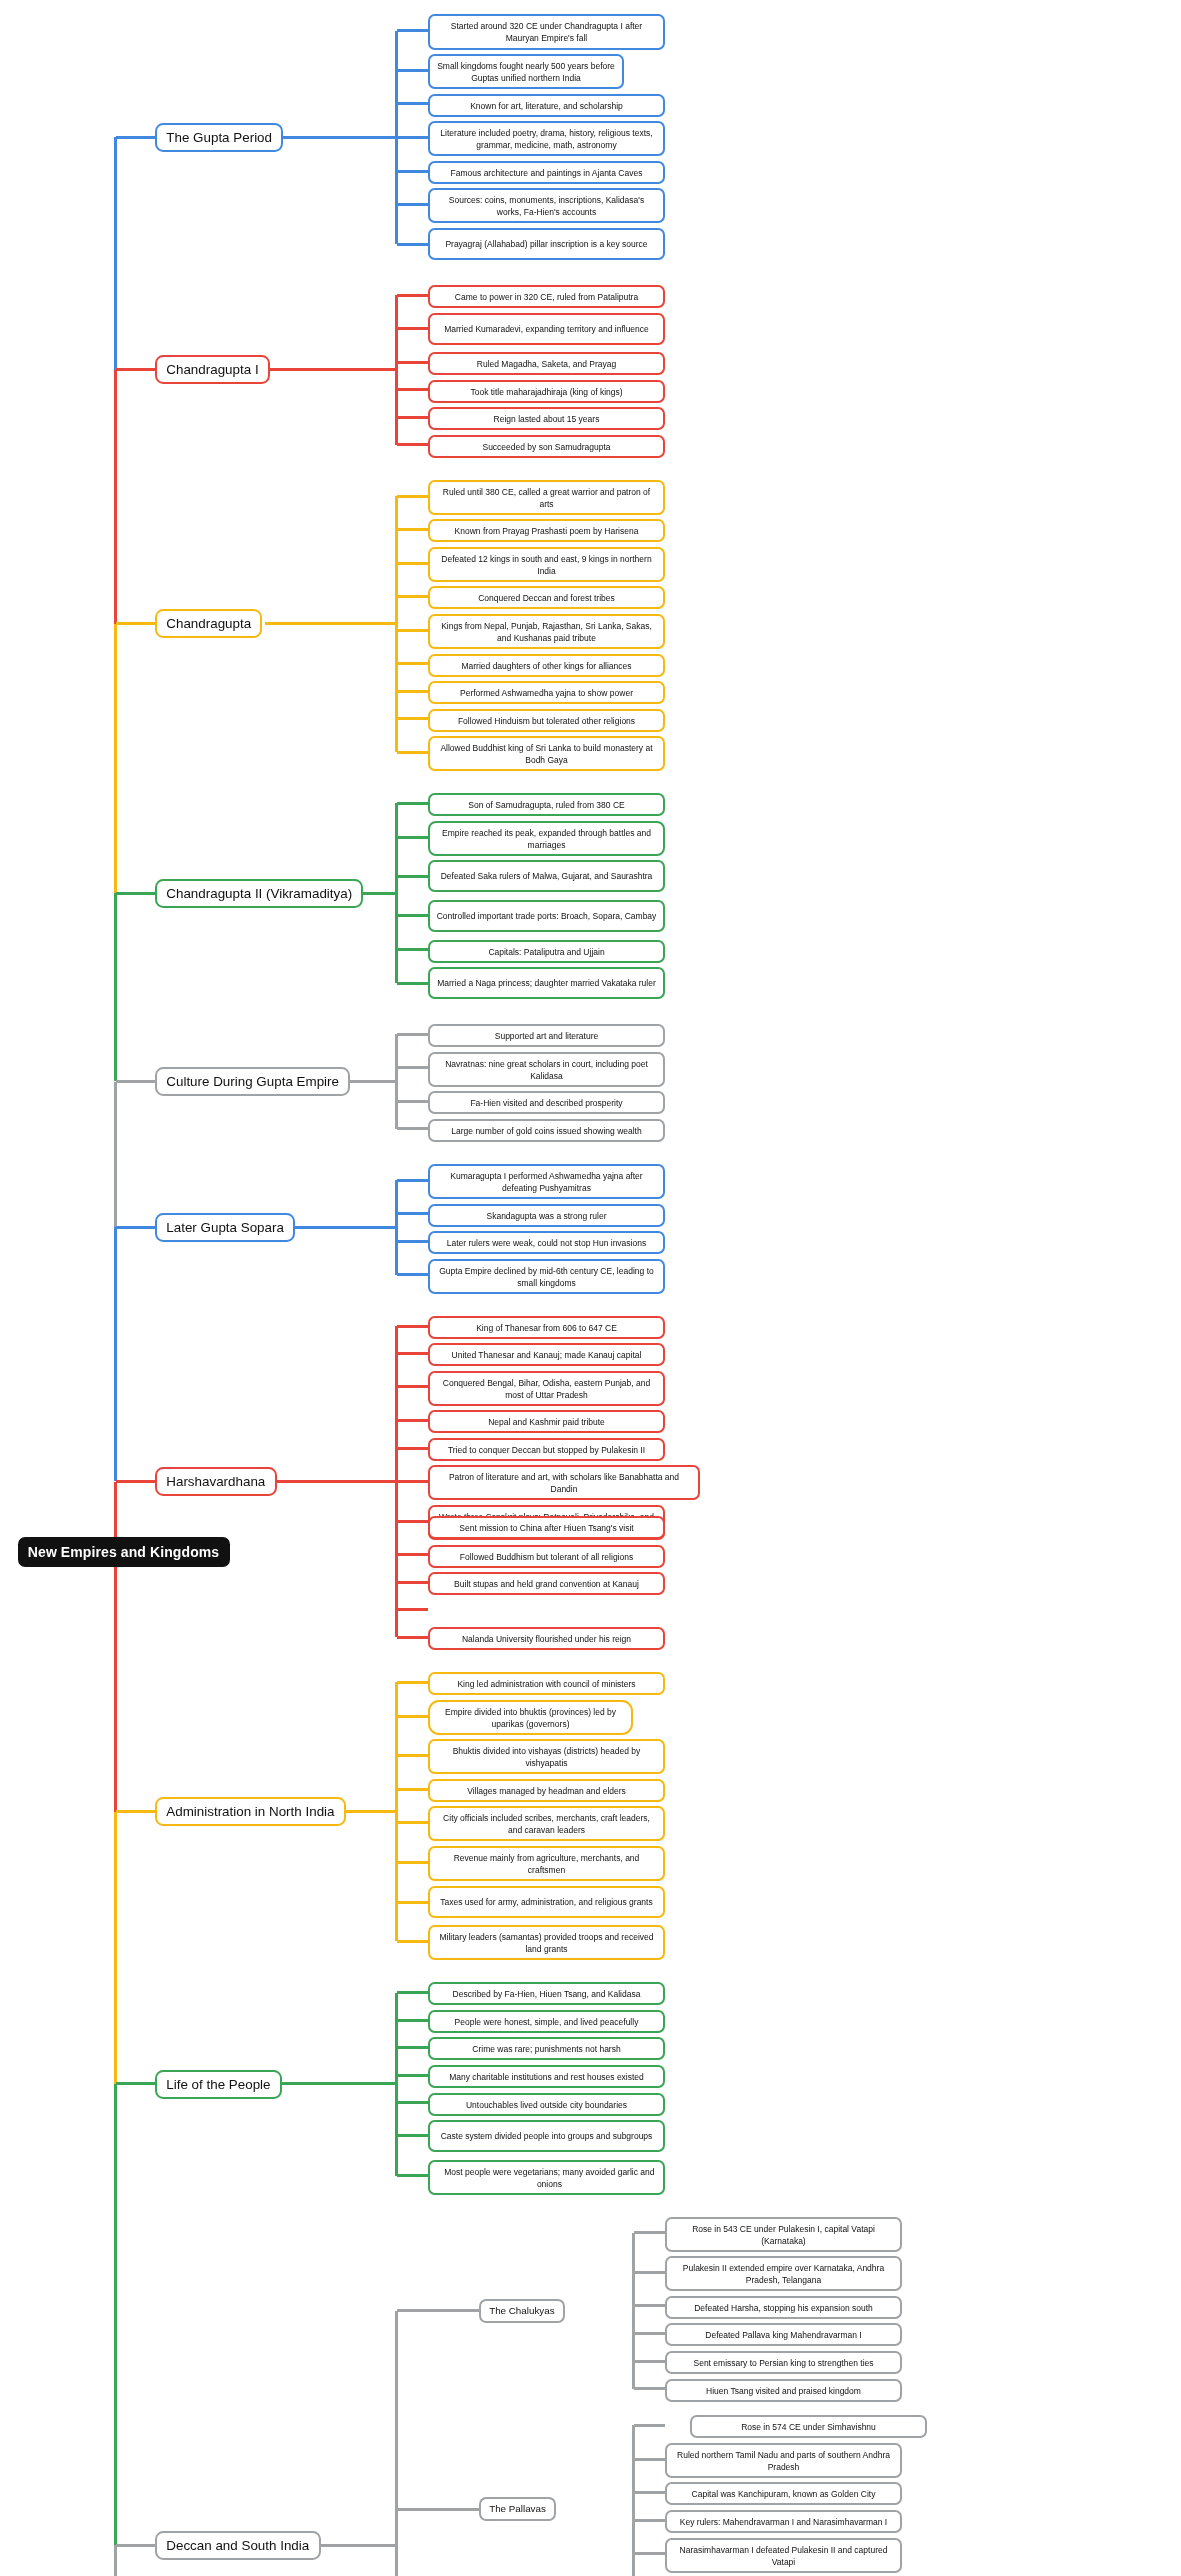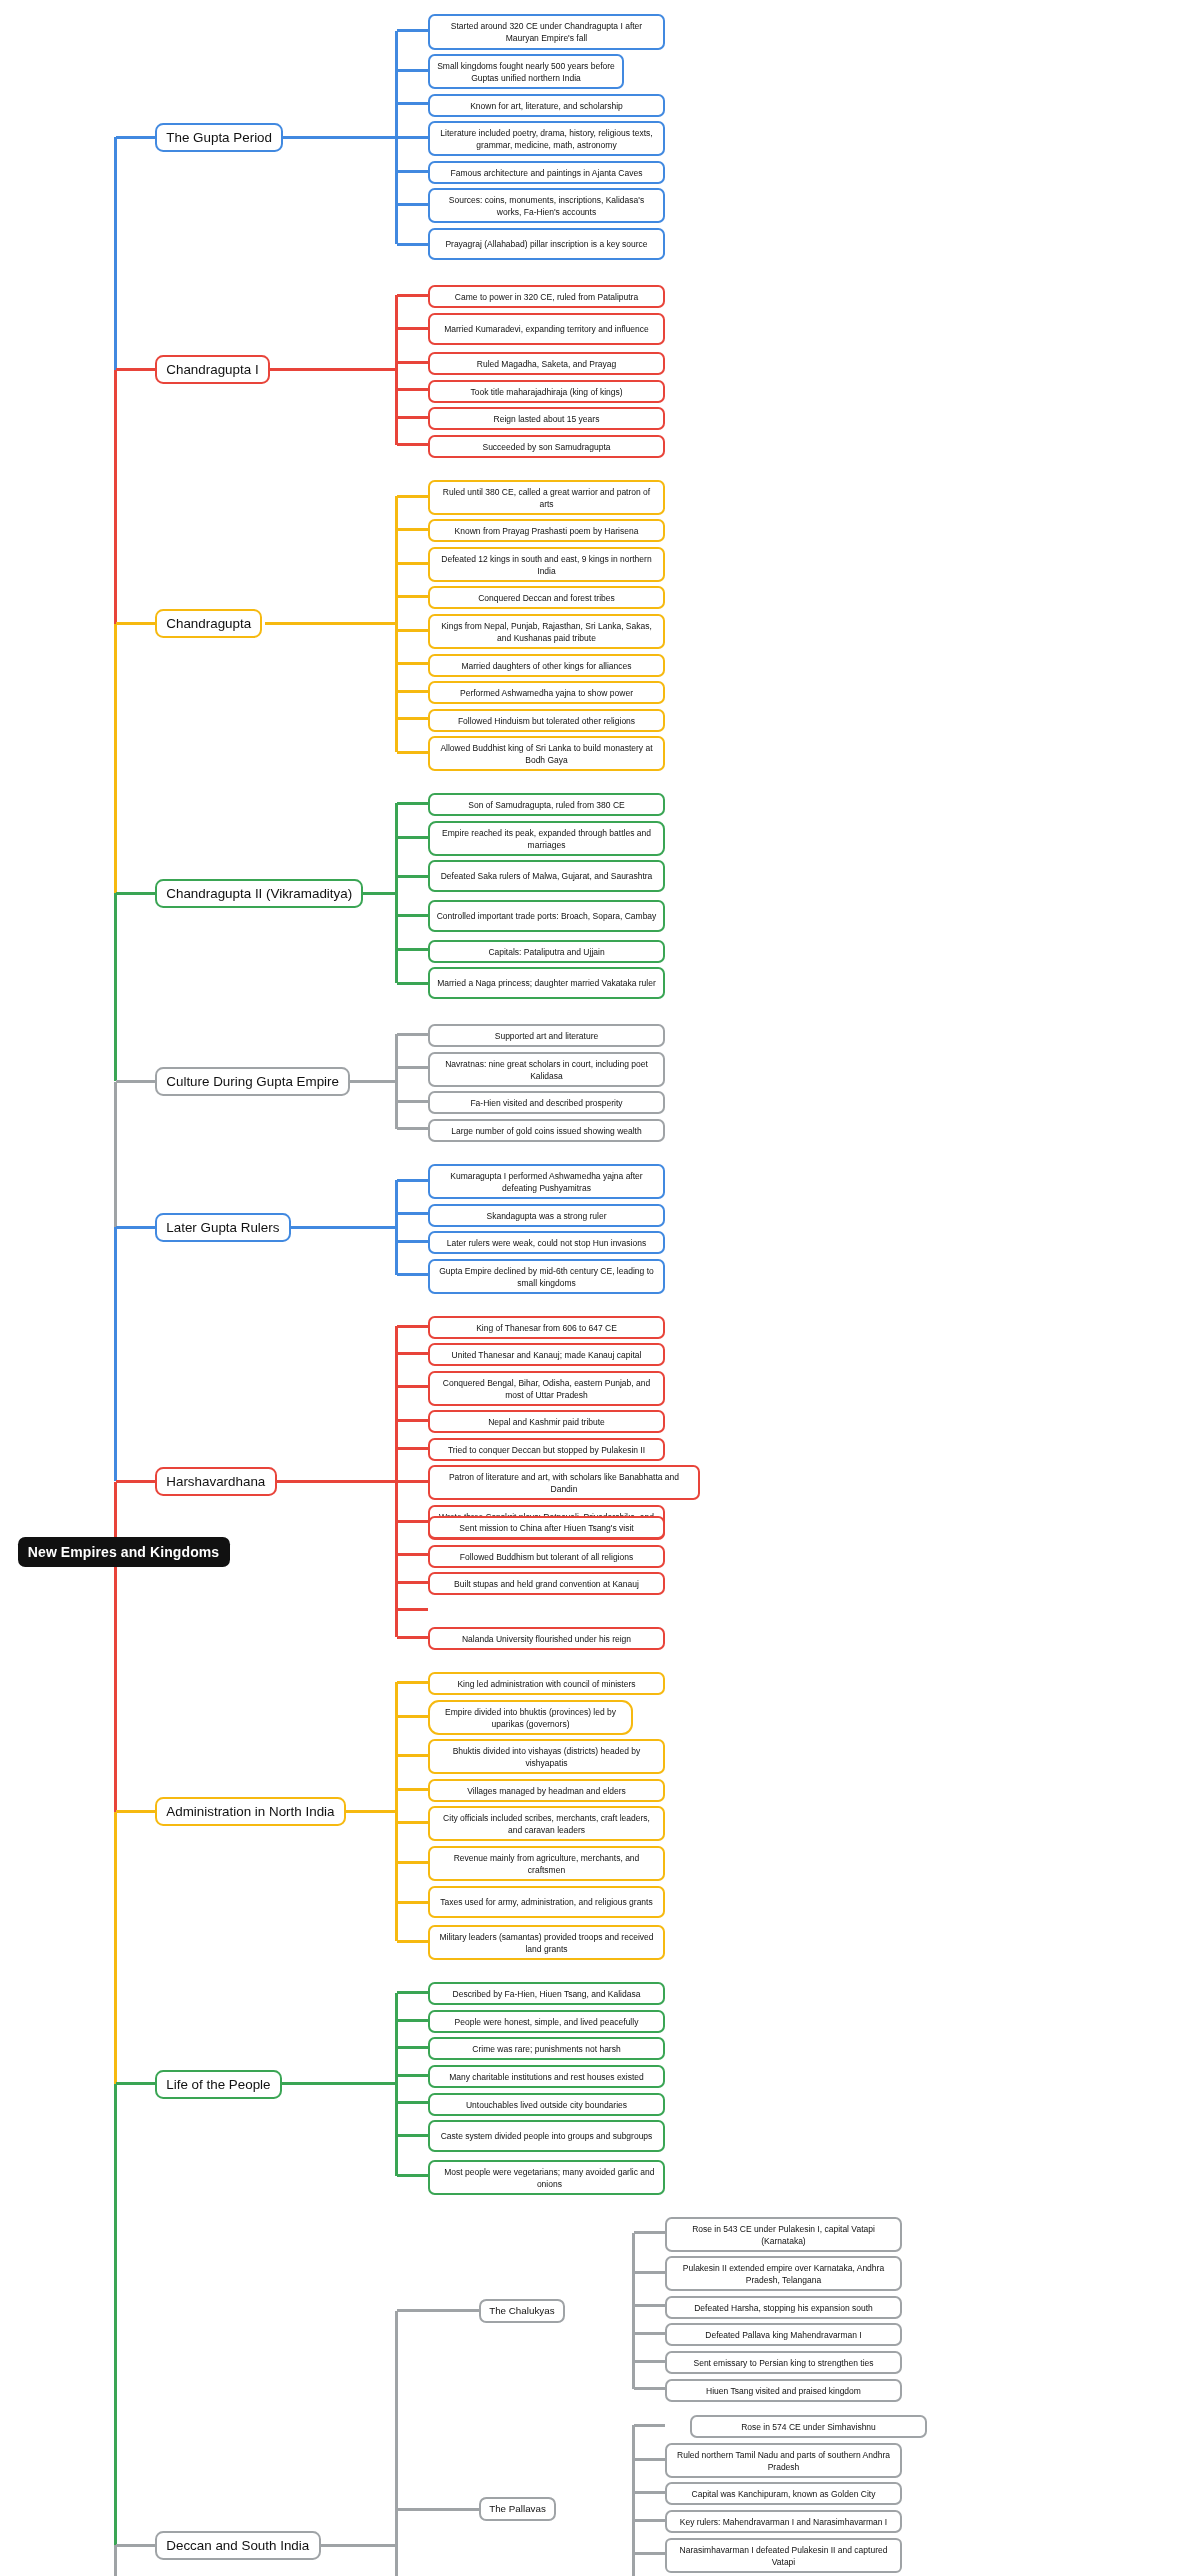--- a/index.html
+++ b/index.html
@@ -164,21 +164,21 @@
     <div class="ln b-gray" style="left: 350px; top: 1080px; width: 47px; height: 3.1px;"></div>
     <div class="l2 c-blue" style="width: 237px; left: 428px; top: 1164px; min-height: 32px; display: flex; align-items: center; justify-content: center;">Kumaragupta I performed Ashwamedha yajna after defeating Pushyamitras</div>
     <div class="ln b-blue" style="left: 397px; top: 1179px; width: 31px; height: 3.1px;"></div>
     <div class="l2 c-blue" style="width: 237px; left: 428px; top: 1204px; min-height: 20.3px; display: flex; align-items: center; justify-content: center;">Skandagupta was a strong ruler</div>
     <div class="ln b-blue" style="left: 397px; top: 1212px; width: 31px; height: 3.1px;"></div>
     <div class="l2 c-blue" style="width: 237px; left: 428px; top: 1231px; min-height: 20.3px; display: flex; align-items: center; justify-content: center;">Later rulers were weak, could not stop Hun invasions</div>
     <div class="ln b-blue" style="left: 397px; top: 1240px; width: 31px; height: 3.1px;"></div>
     <div class="l2 c-blue" style="width: 237px; left: 428px; top: 1259px; min-height: 32px; display: flex; align-items: center; justify-content: center;">Gupta Empire declined by mid-6th century CE, leading to small kingdoms</div>
     <div class="ln b-blue" style="left: 397px; top: 1273px; width: 31px; height: 3.1px;"></div>
     <div class="ln b-blue" style="left: 395px; top: 1180px; width: 3.1px; height: 95px;"></div>
-    <div class="l1 c-blue" style="left: 155px; top: 1213px;">Later Gupta Rulers</div>
+    <div class="l1 c-blue" style="left: 155px; top: 1213px;">Later Gupta Sopara</div>
     <div class="ln b-blue" style="left: 291px; top: 1226px; width: 106px; height: 3.1px;"></div>
     <div class="l2 c-red" style="width: 237px; left: 428px; top: 1316px; min-height: 20.3px; display: flex; align-items: center; justify-content: center;">King of Thanesar from 606 to 647 CE</div>
     <div class="ln b-red" style="left: 397px; top: 1325px; width: 31px; height: 3.1px;"></div>
     <div class="l2 c-red" style="width: 237px; left: 428px; top: 1343px; min-height: 20.3px; display: flex; align-items: center; justify-content: center;">United Thanesar and Kanauj; made Kanauj capital</div>
     <div class="ln b-red" style="left: 397px; top: 1352px; width: 31px; height: 3.1px;"></div>
     <div class="l2 c-red" style="width: 237px; left: 428px; top: 1371px; min-height: 32px; display: flex; align-items: center; justify-content: center;">Conquered Bengal, Bihar, Odisha, eastern Punjab, and most of Uttar Pradesh</div>
     <div class="ln b-red" style="left: 397px; top: 1385px; width: 31px; height: 3.1px;"></div>
     <div class="l2 c-red" style="width: 237px; left: 428px; top: 1410px; min-height: 20.3px; display: flex; align-items: center; justify-content: center;">Nepal and Kashmir paid tribute</div>
     <div class="ln b-red" style="left: 397px; top: 1419px; width: 31px; height: 3.1px;"></div>
     <div class="l2 c-red" style="width: 237px; left: 428px; top: 1438px; min-height: 20.3px; display: flex; align-items: center; justify-content: center;">Tried to conquer Deccan but stopped by Pulakesin II</div>
@@ -250,21 +250,21 @@
     <div class="l15 c-gray" style="left: 479px; top: 2299px;">The Chalukyas</div>
     <div class="ln b-gray" style="left: 397px; top: 2309px; width: 82px; height: 3.1px;"></div>
     <div class="l2 c-gray" style="width: 237px; left: 690px; top: 2415px; min-height: 20.3px; display: flex; align-items: center; justify-content: center;">Rose in 574 CE under Simhavishnu</div>
     <div class="ln b-gray" style="left: 634px; top: 2424px; width: 31px; height: 3.1px;"></div>
     <div class="l2 c-gray" style="width: 237px; left: 665px; top: 2443px; min-height: 32px; display: flex; align-items: center; justify-content: center;">Ruled northern Tamil Nadu and parts of southern Andhra Pradesh</div>
     <div class="ln b-gray" style="left: 634px; top: 2458px; width: 31px; height: 3.1px;"></div>
     <div class="l2 c-gray" style="width: 237px; left: 665px; top: 2482px; min-height: 20.3px; display: flex; align-items: center; justify-content: center;">Capital was Kanchipuram, known as Golden City</div>
     <div class="ln b-gray" style="left: 634px; top: 2491px; width: 31px; height: 3.1px;"></div>
     <div class="l2 c-gray" style="width: 237px; left: 665px; top: 2510px; min-height: 20.3px; display: flex; align-items: center; justify-content: center;">Key rulers: Mahendravarman I and Narasimhavarman I</div>
     <div class="ln b-gray" style="left: 634px; top: 2519px; width: 31px; height: 3.1px;"></div>
-    <div class="l2 c-gray" style="width: 237px; left: 665px; top: 2538px; min-height: 32px; display: flex; align-items: center; justify-content: center; border-radius: 6px;">Narasimhavarman I defeated Pulakesin II and captured Vatapi</div>
+    <div class="l2 c-gray" style="width: 237px; left: 665px; top: 2538px; min-height: 32px; display: flex; align-items: center; justify-content: center;">Narasimhavarman I defeated Pulakesin II and captured Vatapi</div>
     <div class="ln b-gray" style="left: 634px; top: 2552px; width: 31px; height: 3.1px;"></div>
     <div class="ln b-gray" style="left: 632px; top: 2425px; width: 3.1px; height: 168px;"></div>
     <div class="l15 c-gray" style="left: 479px; top: 2497px;">The Pallavas</div>
     <div class="ln b-gray" style="left: 397px; top: 2508px; width: 82px; height: 3.1px;"></div>
     <div class="ln b-gray" style="left: 395px; top: 2311px; width: 3.1px; height: 469px;"></div>
     <div class="l1 c-gray" style="left: 155px; top: 2531px;">Deccan and South India</div>
     <div class="ln b-gray" style="left: 320px; top: 2544px; width: 76px; height: 3.1px;"></div>
     <div class="root-node" style="top: 1537px;">New Empires and Kingdoms</div>
     <div class="ln b-blue" style="left: 114px; top: 137px; width: 3.1px; height: 233px;"></div>
     <div class="ln b-red" style="left: 114px; top: 370px; width: 3.1px; height: 254px;"></div>

